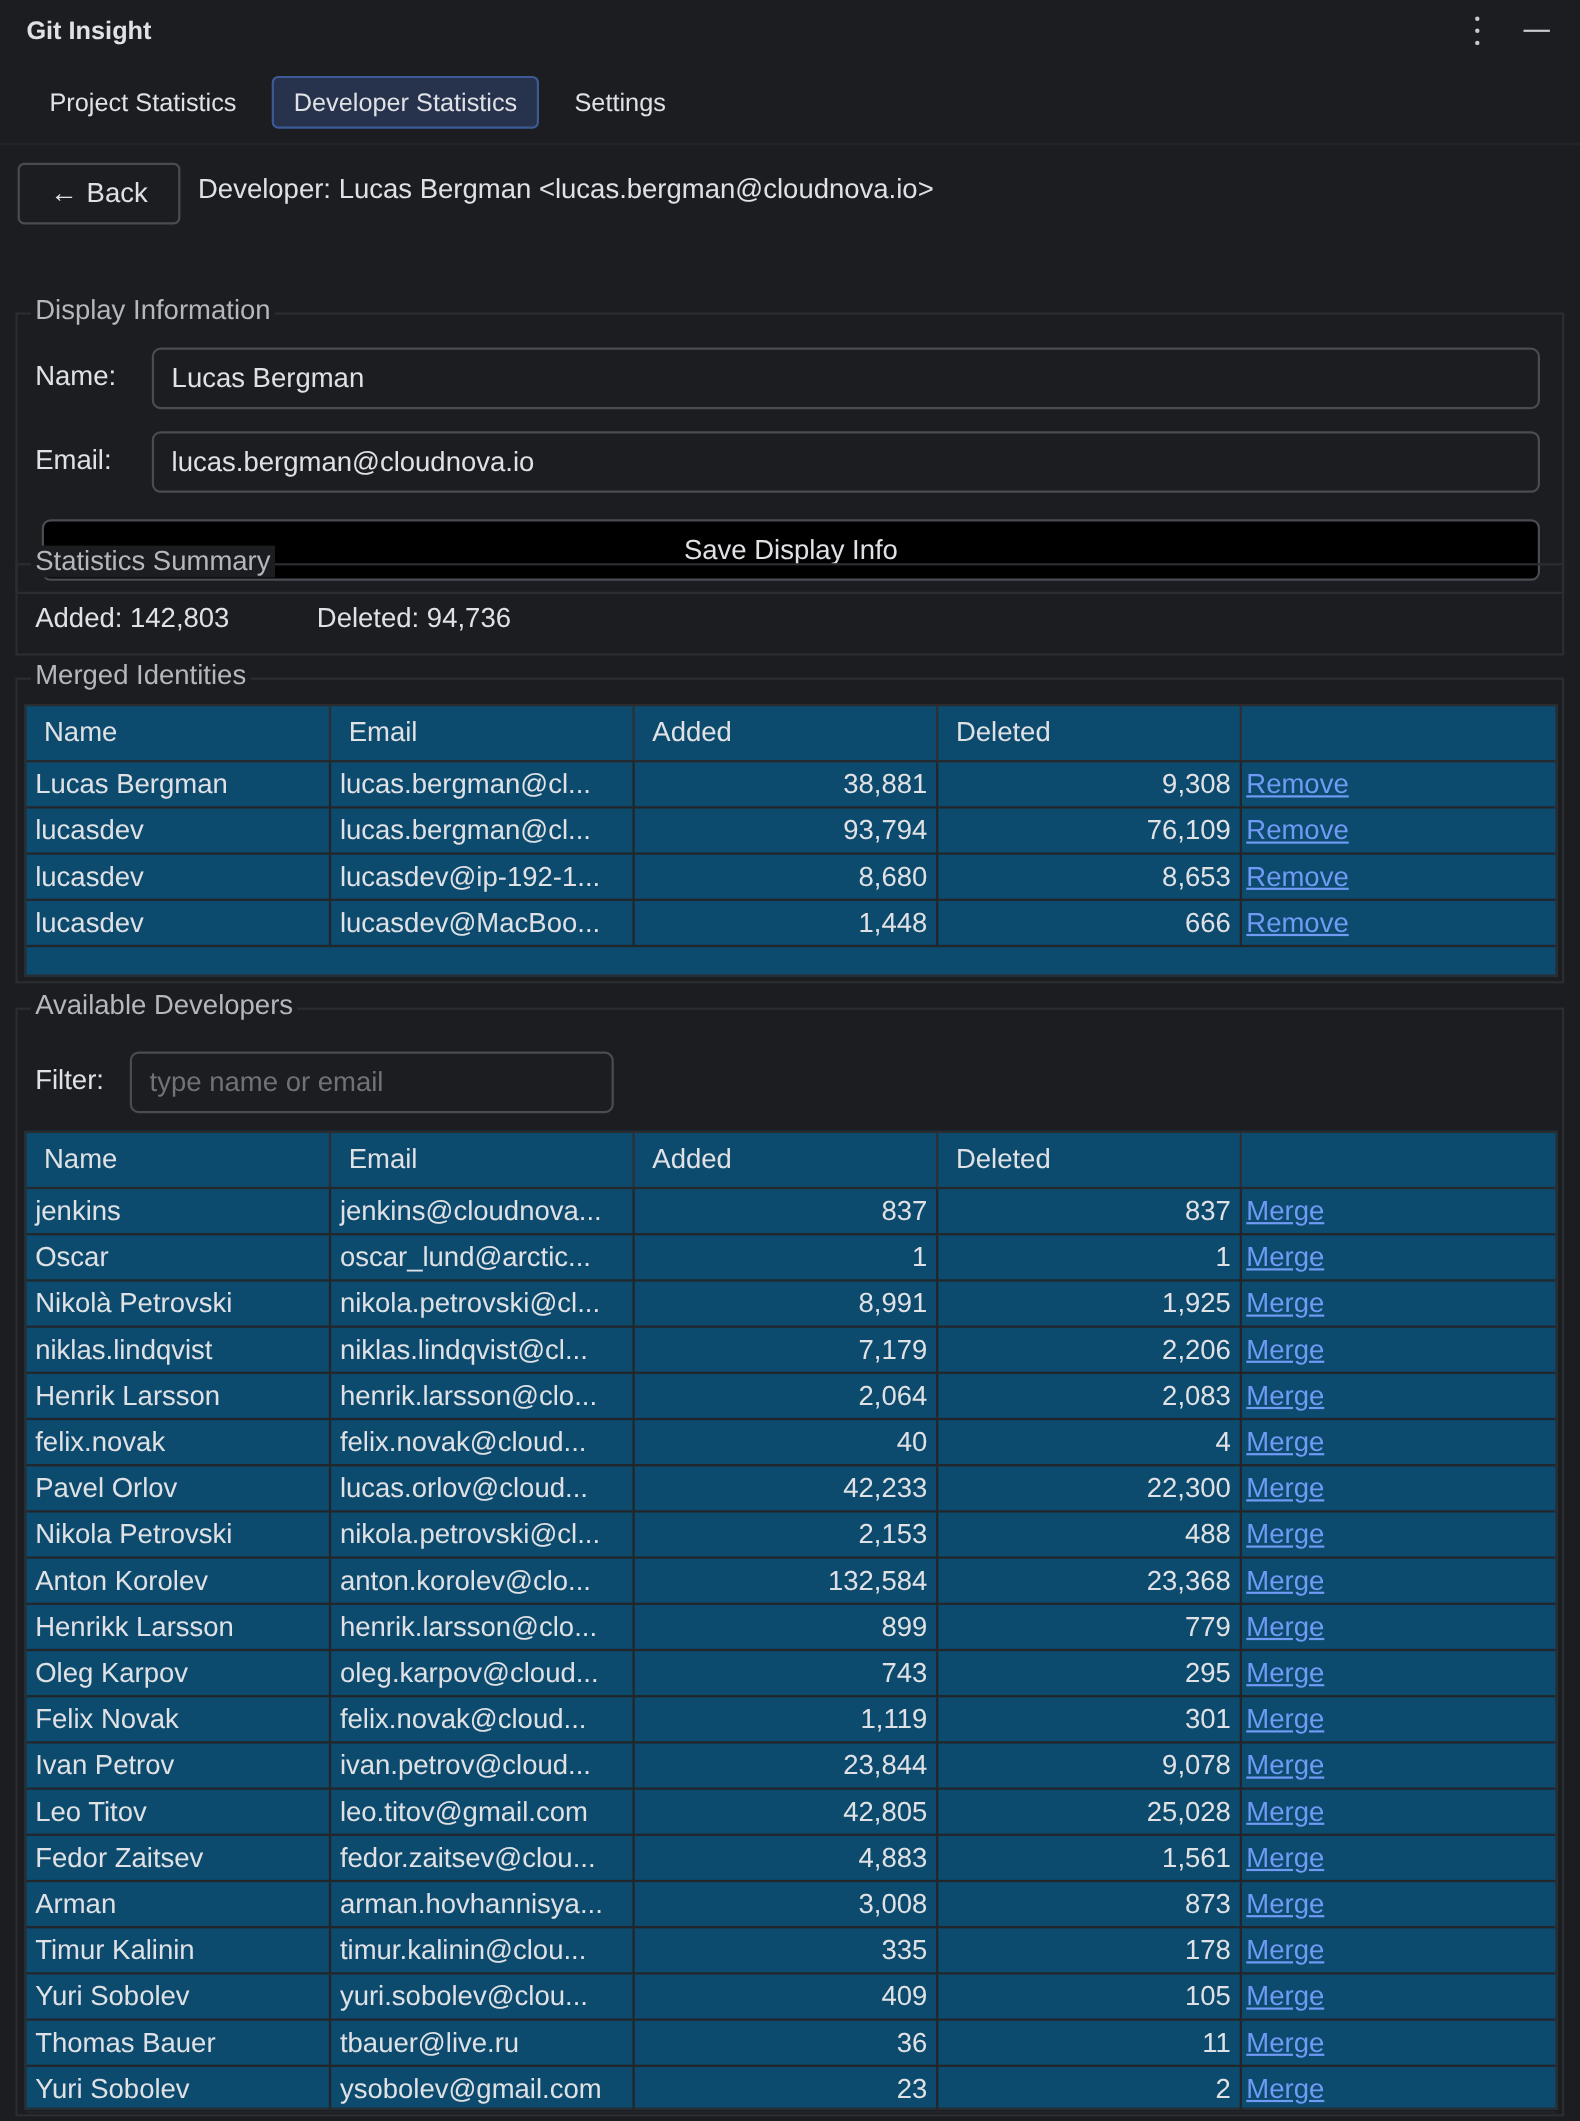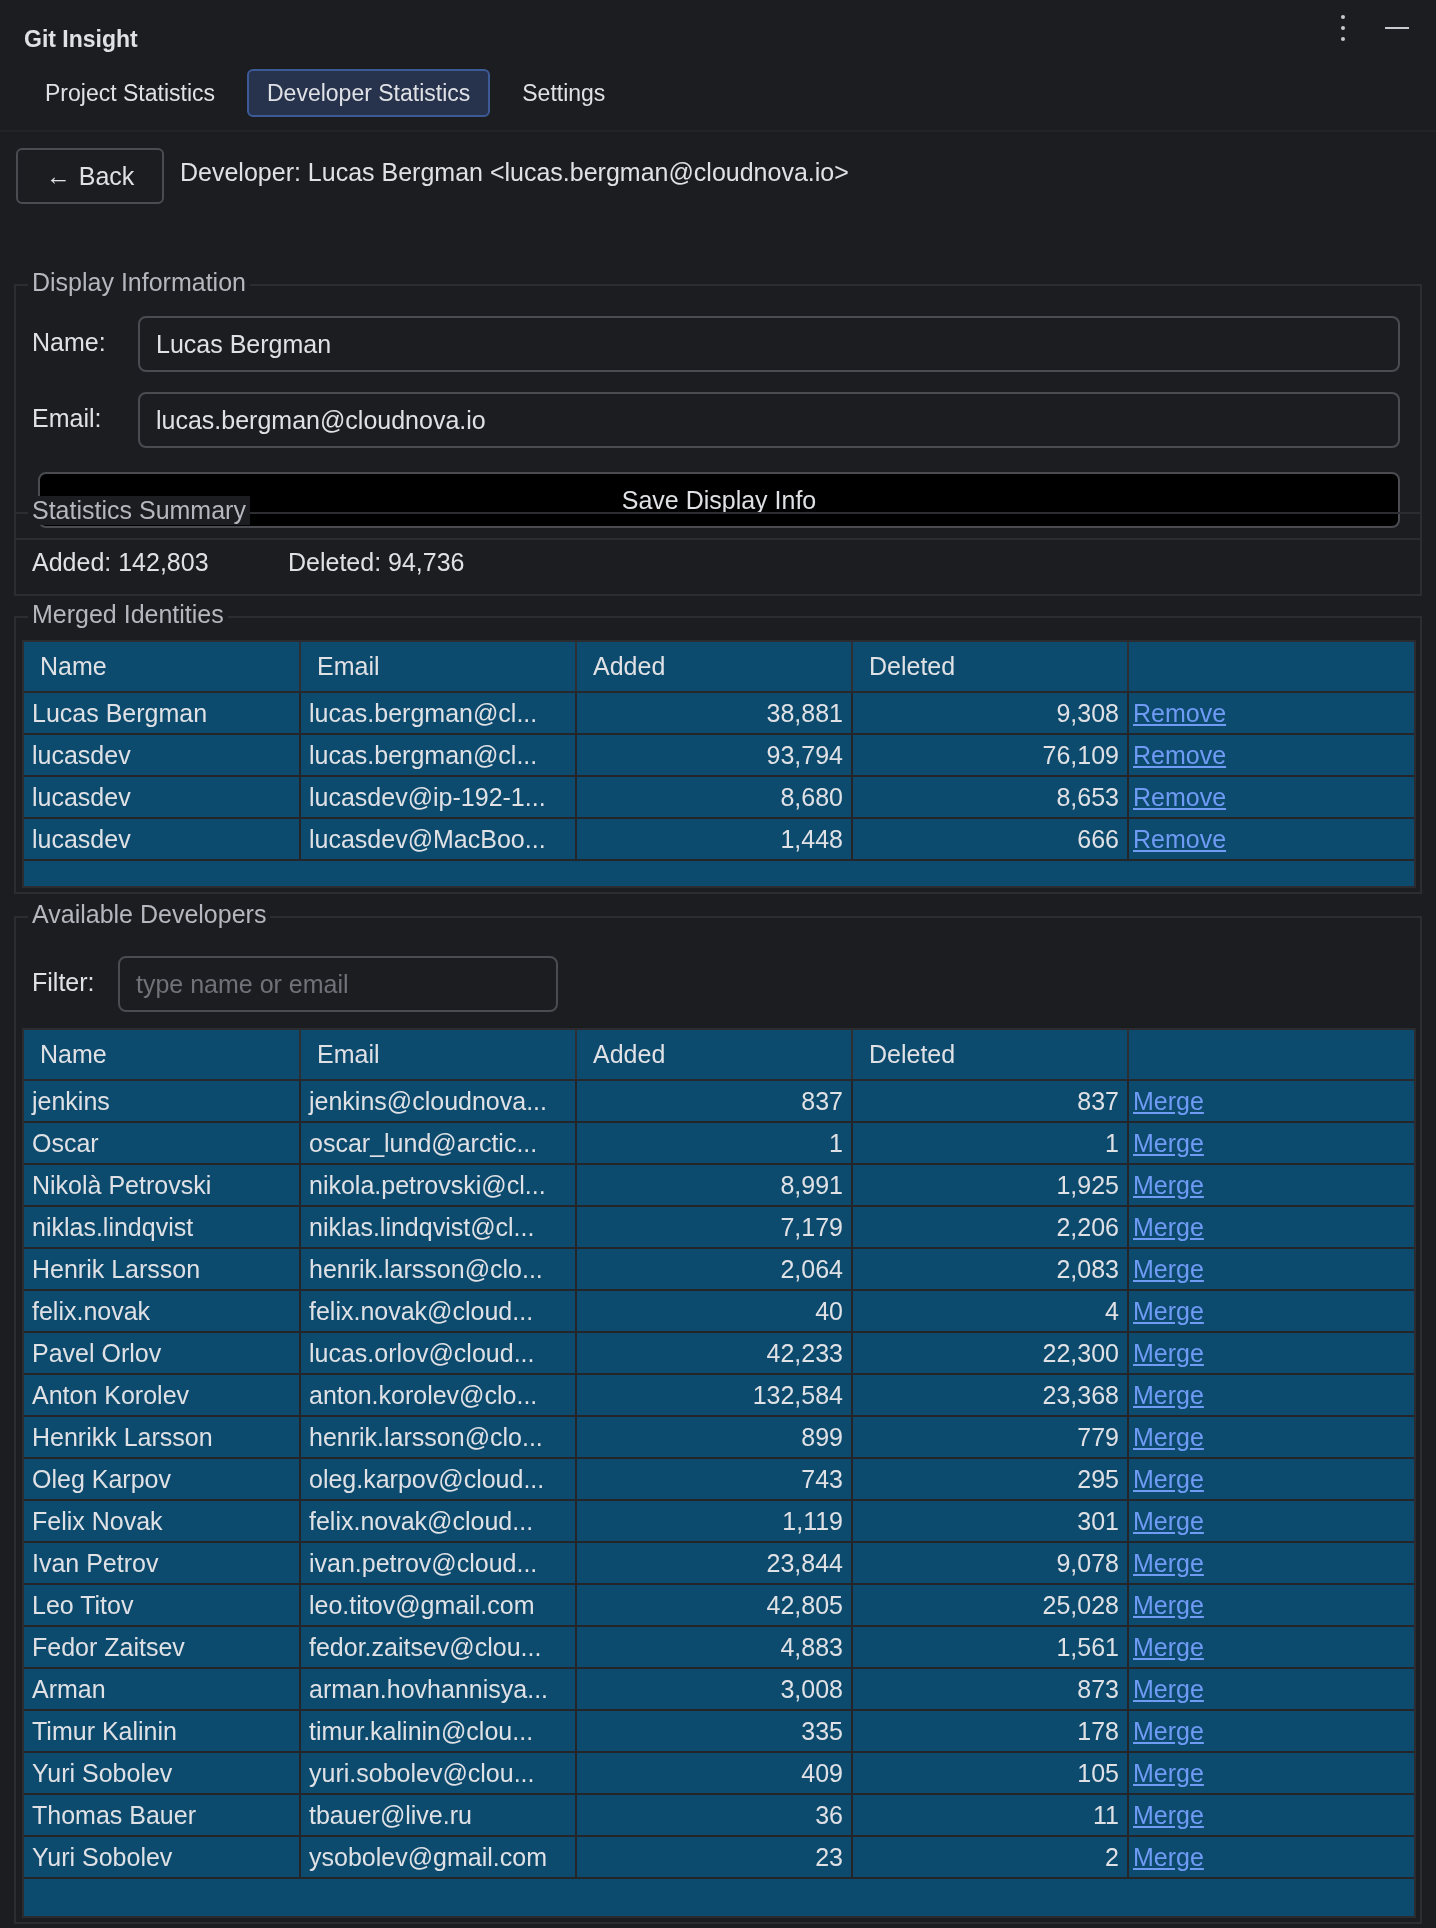--- a/index.html
+++ b/index.html
@@ -9,21 +9,21 @@
       color: #dfe1e5;
       font-family: "Liberation Sans", "DejaVu Sans", sans-serif;
       font-size: 25px;
     }
     .titlebar {
       position: absolute; left: 0; top: 0; width: 1436px; height: 56px;
       display: flex; align-items: center;
     }
     .app-title {
       position: absolute; left: 24px; top: 14px;
-      font-weight: bold; font-size: 23px; color: #dfe1e5; margin-top: 12px;
+      font-weight: bold; font-size: 23px; color: #dfe1e5;
     }
     .kebab {
       position: absolute; left: 1332px; top: 12px; width: 22px; height: 32px;
       display: flex; flex-direction: column; align-items: center; justify-content: space-between;
       padding: 3px 0;
     }
     .kebab span { width: 4px; height: 4px; border-radius: 50%; background: #c8cad0; display: block; }
     .minimize {
       position: absolute; left: 1383px; top: 17px; width: 30px; height: 24px;
     }
@@ -256,20 +256,27 @@
             <td class="act"><span class="link">Merge</span></td>
           </tr>
           <tr>
             <td>Pavel Orlov</td>
             <td>lucas.orlov@cloud...</td>
             <td class="num">42,233</td>
             <td class="num">22,300</td>
             <td class="act"><span class="link">Merge</span></td>
           </tr>
           <tr>
+            <td>Nikola Petrovski</td>
+            <td>nikola.petrovski@cl...</td>
+            <td class="num">2,153</td>
+            <td class="num">488</td>
+            <td class="act"><span class="link">Merge</span></td>
+          </tr>
+          <tr>
             <td>Anton Korolev</td>
             <td>anton.korolev@clo...</td>
             <td class="num">132,584</td>
             <td class="num">23,368</td>
             <td class="act"><span class="link">Merge</span></td>
           </tr>
           <tr>
             <td>Henrikk Larsson</td>
             <td>henrik.larsson@clo...</td>
             <td class="num">899</td>

